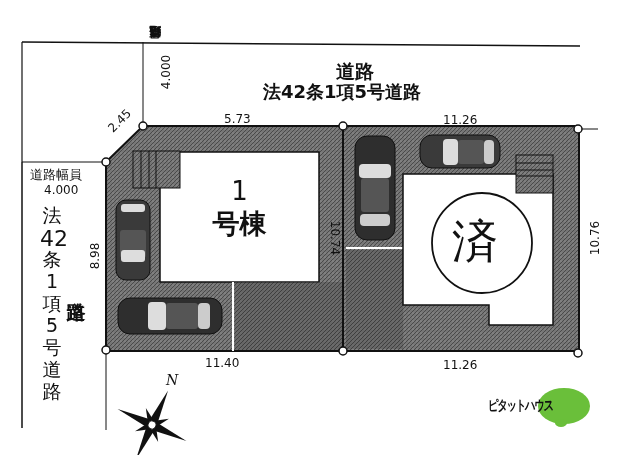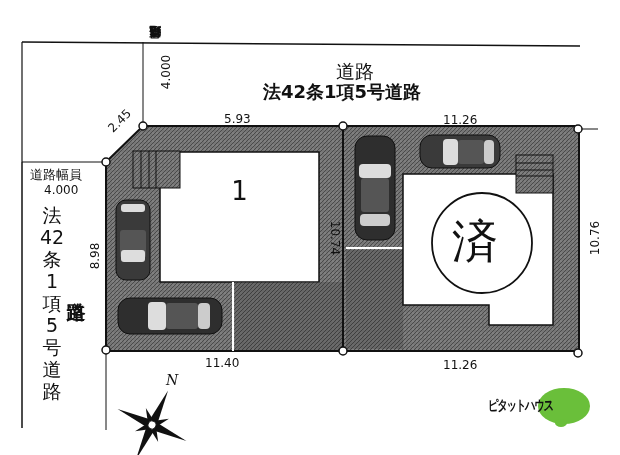--- a/index.html
+++ b/index.html
@@ -114,52 +114,53 @@
     </g>
     <circle r="4" fill="#fff" stroke="#111"></circle>
   </g>
 
   <g>
     <ellipse cx="564" cy="406" rx="26" ry="18" fill="#6abf3a"></ellipse>
     <ellipse cx="561" cy="423" rx="6" ry="4" fill="#6abf3a"></ellipse>
   </g>
 </svg>
 
-<div class="txt" style="left:336px;top:62px;font-size:19px;font-weight:normal;">道路</div>
+<div class="txt" style="left:336px;top:62px;font-size:19px;font-weight:bold;">道路</div>
 <div class="txt" style="left:263px;top:83px;font-size:18px;font-weight:bold;text-align:center;">法42条1項5号道路</div>
 <div class="abs" style="left:148px;top:48px;width:32px;height:70px;">
   <div class="vtxt" style="left:1px;top:0px;font-size:12px;font-weight:bold;transform:rotate(180deg);">道路幅員</div>
   <div class="txt rotm90" style="left:-2px;top:18px;font-size:12px;width:40px;text-align:center;">4.000</div>
 </div>
 
 <div class="txt" style="left:30px;top:168px;font-size:13px;font-weight:normal;">道路幅員</div>
 <div class="txt" style="left:44px;top:184px;font-size:12px;">4.000</div>
 <div class="abs" style="left:40px;top:206px;width:24px;">
   <div class="txt" style="position:relative;font-size:19px;text-align:center;height:22px;">法</div>
-  <div class="txt" style="position:relative;font-size:19px;text-align:right;height:22px;">42</div>
+  <div class="txt" style="position:relative;font-size:22px;text-align:right;height:22px;">42</div>
   <div class="txt" style="position:relative;font-size:19px;text-align:center;height:22px;">条</div>
   <div class="txt" style="position:relative;font-size:19px;text-align:center;height:22px;">1</div>
   <div class="txt" style="position:relative;font-size:19px;text-align:center;height:22px;">項</div>
   <div class="txt" style="position:relative;font-size:19px;text-align:center;height:22px;">5</div>
   <div class="txt" style="position:relative;font-size:19px;text-align:center;height:22px;">号</div>
   <div class="txt" style="position:relative;font-size:19px;text-align:center;height:22px;">道</div>
   <div class="txt" style="position:relative;font-size:19px;text-align:center;height:22px;">路</div>
 </div>
 <div class="vtxt" style="left:67px;top:288px;font-size:19px;font-weight:bold;">道路</div>
 
 <div class="txt" style="left:106px;top:126px;font-size:12px;transform:rotate(-45deg);transform-origin:left top;">2.45</div>
-<div class="txt" style="left:224px;top:113px;font-size:12px;">5.93</div>
+<div class="txt" style="left:224px;top:113px;font-size:12px;">5.73</div>
 <div class="txt" style="left:82px;top:250px;font-size:12px;transform:rotate(-90deg);transform-origin:center;">8.98</div>
 <div class="txt" style="left:205px;top:357px;font-size:12px;">11.40</div>
 <div class="txt" style="left:318px;top:232px;font-size:12px;transform:rotate(90deg);transform-origin:center;">10.74</div>
 <div class="txt" style="left:443px;top:114px;font-size:12px;">11.26</div>
 <div class="txt" style="left:578px;top:232px;font-size:12px;transform:rotate(-90deg);transform-origin:center;">10.76</div>
 <div class="txt" style="left:443px;top:359px;font-size:12px;">11.26</div>
 
 <div class="abs" style="left:160px;top:178px;width:159px;text-align:center;">
   <div class="txt" style="position:relative;font-size:26px;margin-bottom:6px;">1</div>
+  <div class="txt" style="position:relative;font-size:27px;font-weight:bold;">号棟</div>
 </div>
 
 <div class="txt" style="left:452px;top:218px;font-size:46px;">済</div>
 
 <div class="txt" style="left:166px;top:373px;font-size:14px;font-style:italic;font-family:'DejaVu Serif', serif;">N</div>
 
 <div class="txt" style="left:488px;top:398px;font-size:14px;font-weight:bold;letter-spacing:-2px;transform:scaleX(0.75);transform-origin:left;">ピタットハウス</div>
 
 </body></html>

